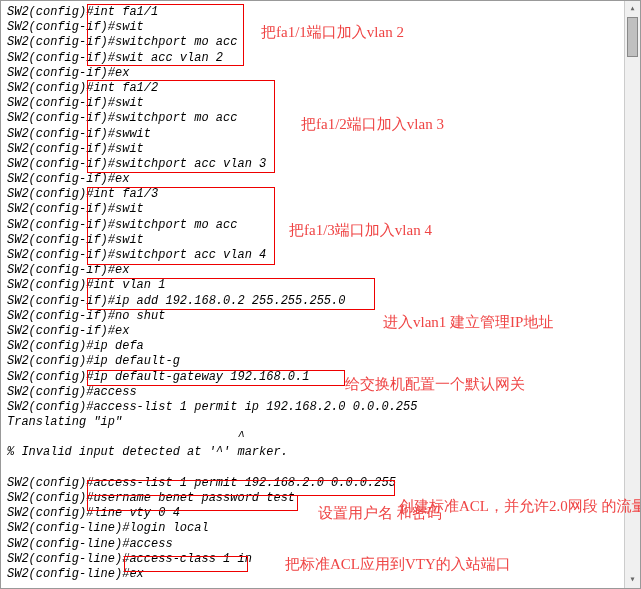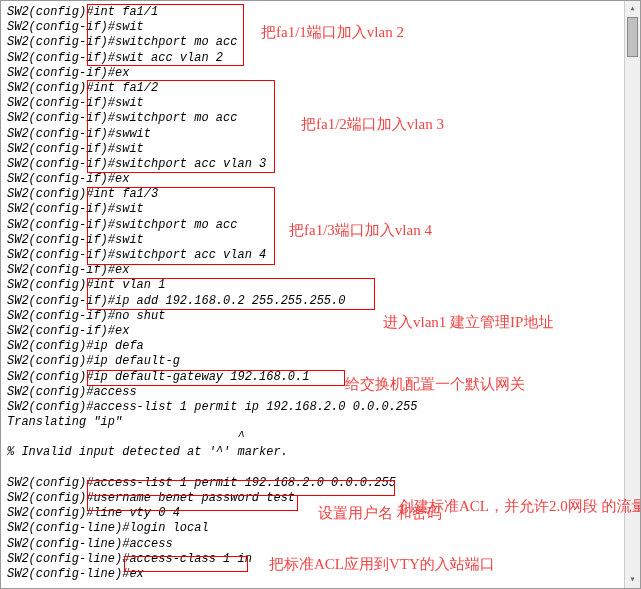--- a/index.html
+++ b/index.html
@@ -72,13 +72,13 @@
 <div class="box" style="top: 555px; left: 123px; width: 124px; height: 16px;"></div>
 <div class="annot" style="top: 22px; left: 260px;">把fa1/1端口加入vlan 2</div>
 <div class="annot" style="top: 114px; left: 288px; margin-left: 12px;">把fa1/2端口加入vlan 3</div>
 <div class="annot" style="top: 220px; left: 288px;">把fa1/3端口加入vlan 4</div>
 <div class="annot" style="top: 290px; left: 382px; margin-top: 22px;">进入vlan1 建立管理IP地址</div>
 <div class="annot" style="top: 374px; left: 344px;">给交换机配置一个默认网关</div>
 <div class="annot" style="top: 496px; left: 398px;">创建标准ACL，并允许2.0网段
 的流量通过</div>
 <div class="annot" style="top: 503px; left: 304px; margin-left: 13px;">设置用户名
 和密码</div>
-<div class="annot" style="top: 554px; left: 268px;">把标准ACL应用到VTY的入站端口</div>
+<div class="annot" style="top: 554px; left: 284px;">把标准ACL应用到VTY的入站端口</div>
 
 </body></html>

